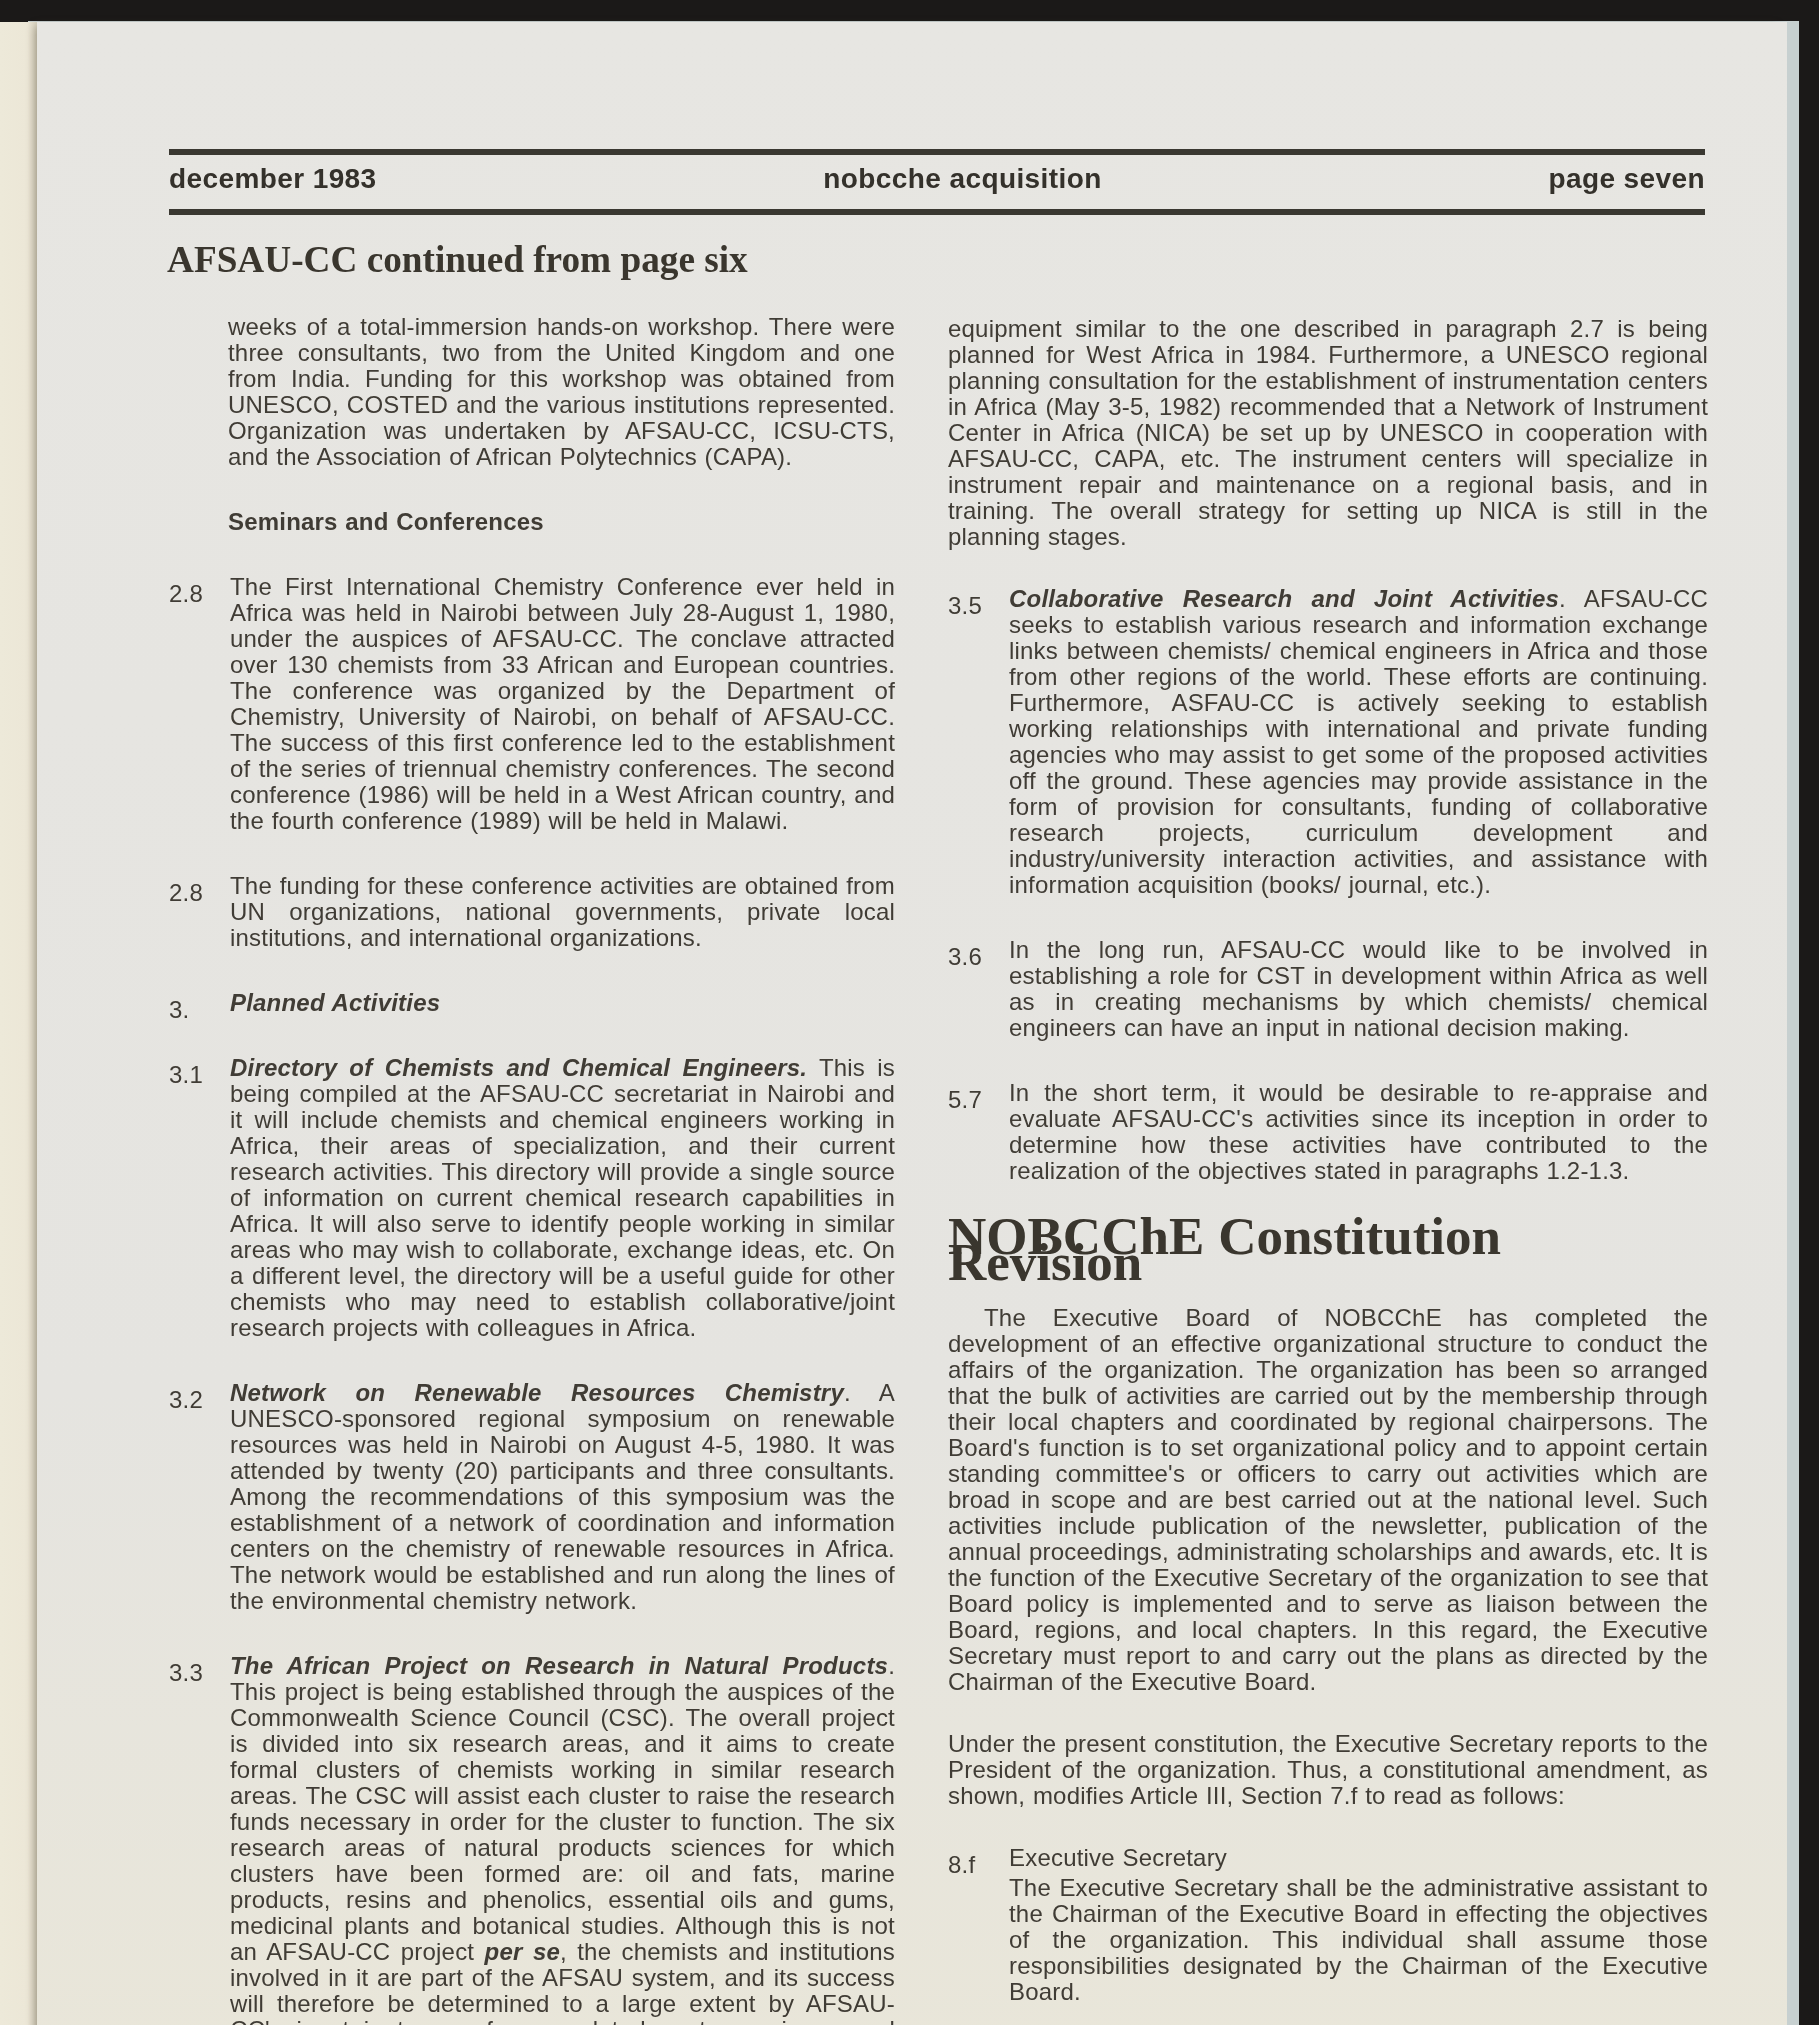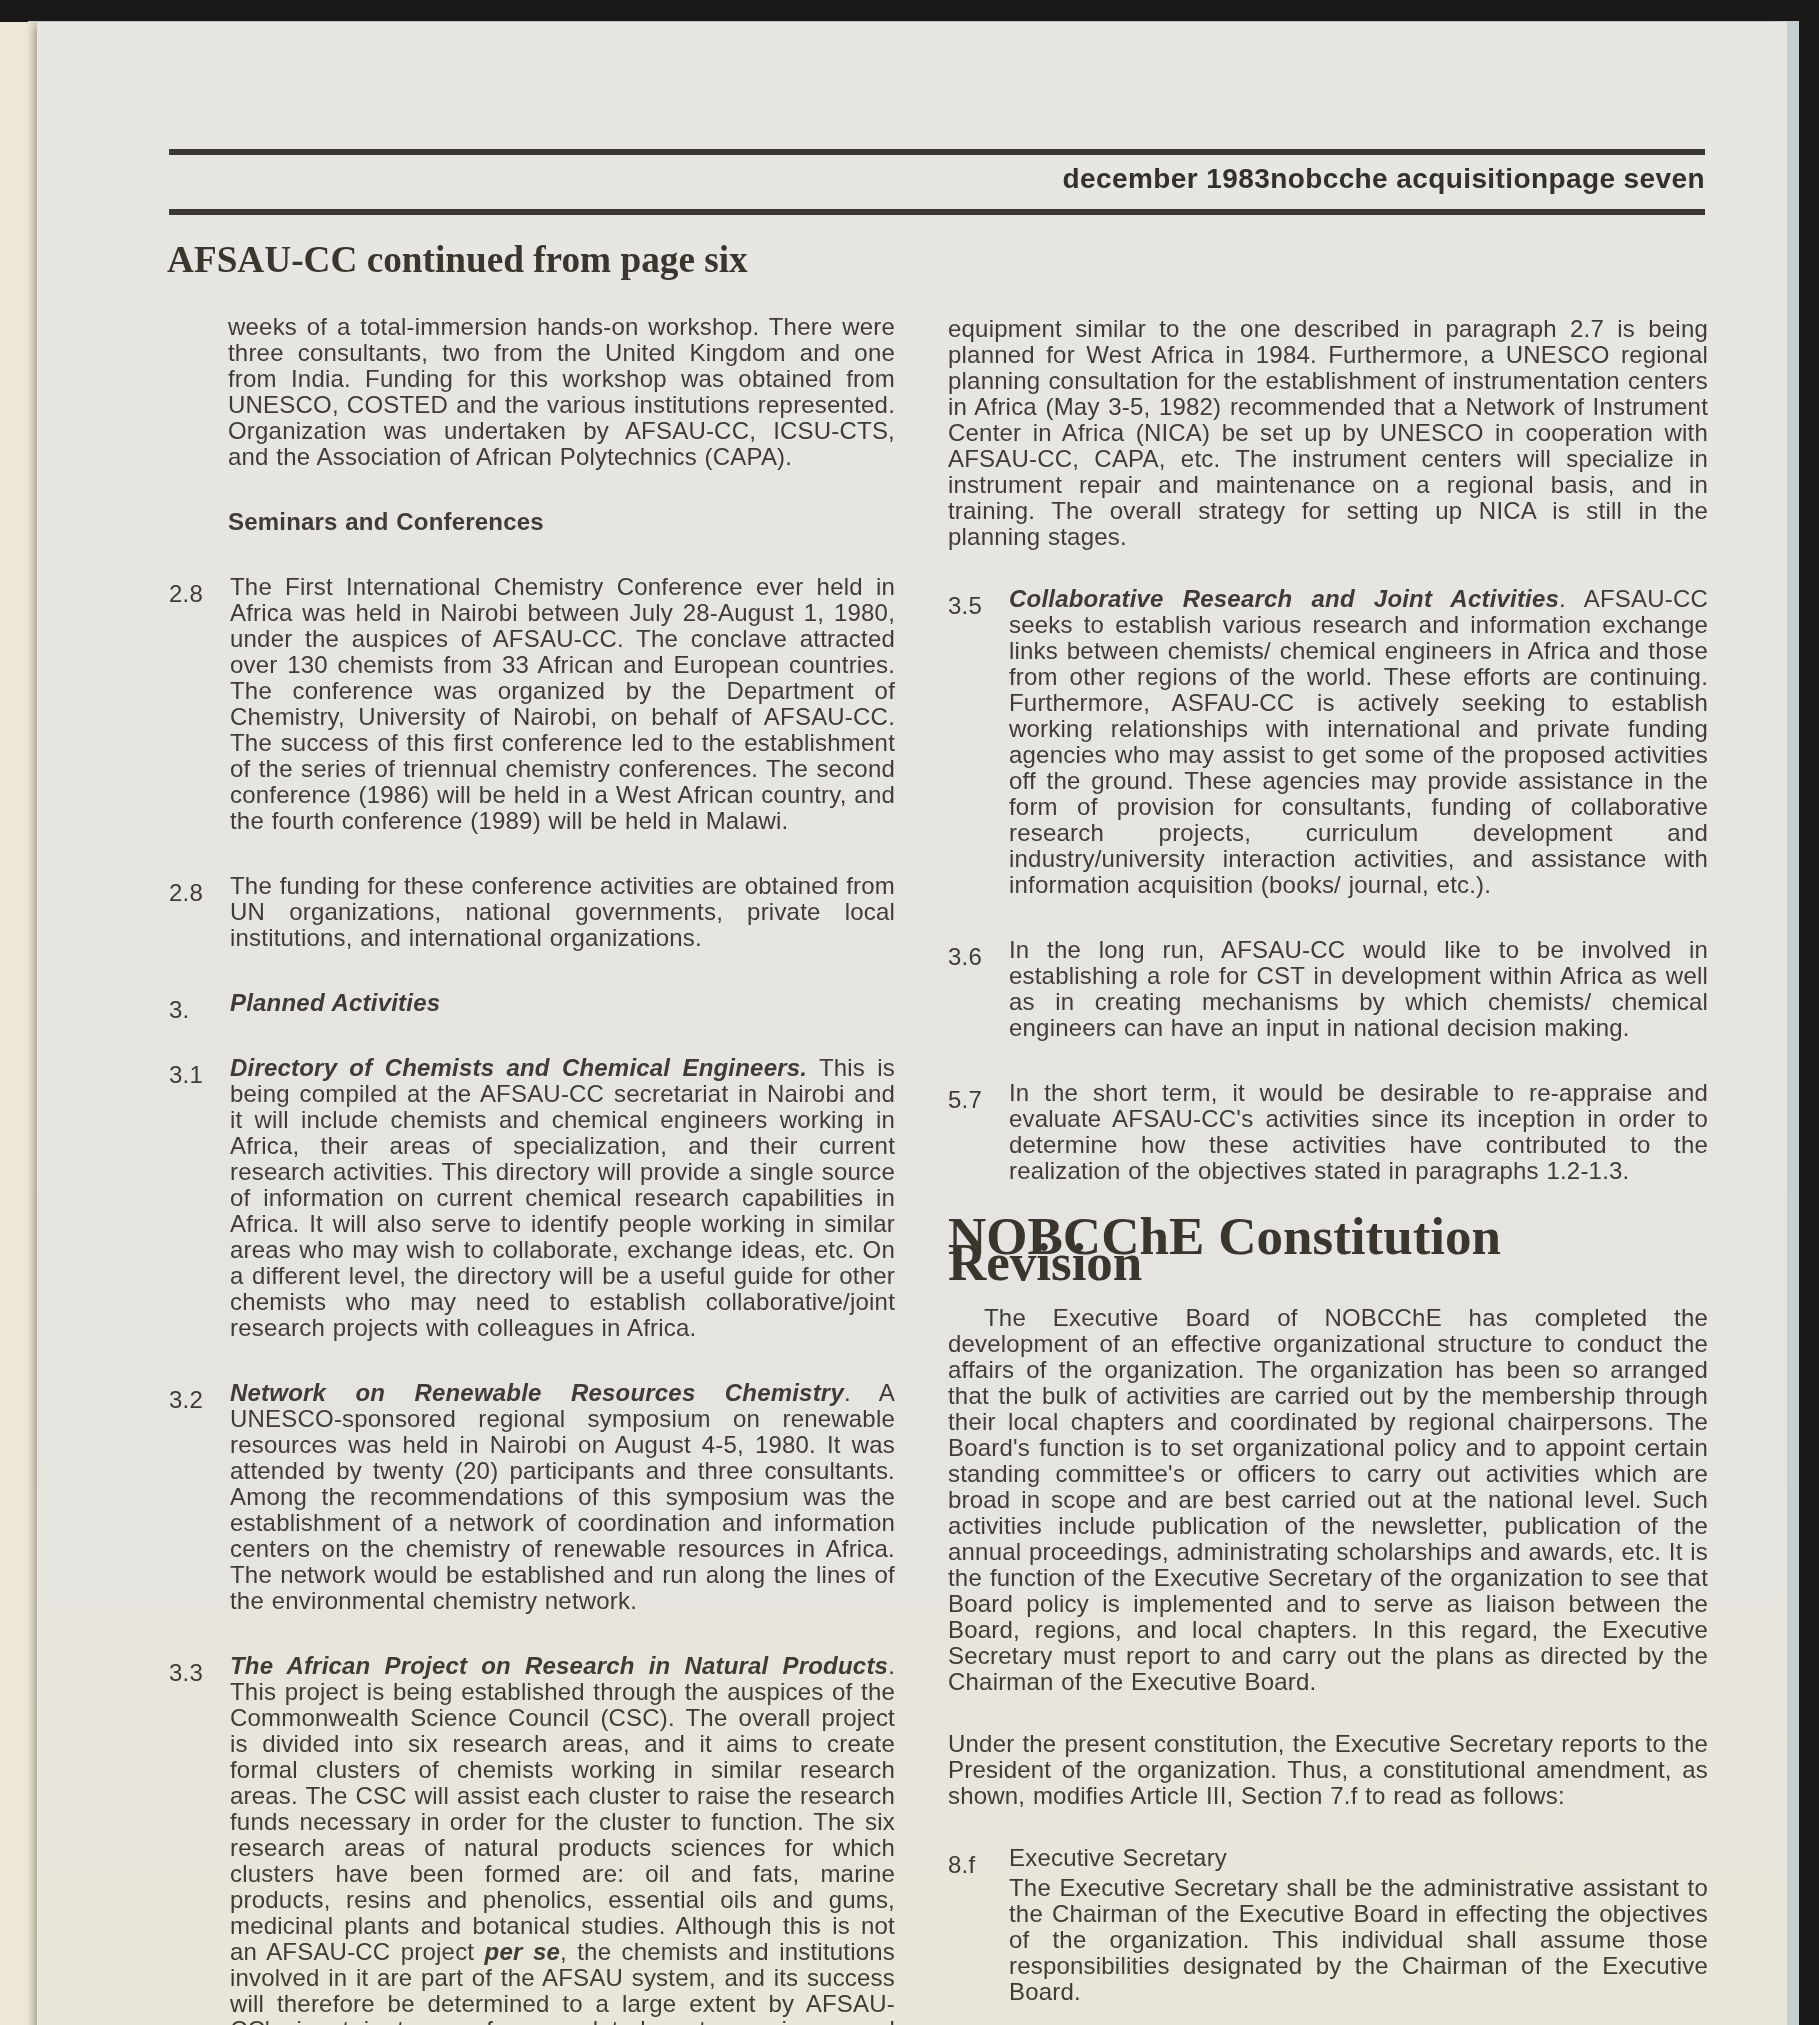--- a/index.html
+++ b/index.html
@@ -17,21 +17,21 @@
     background:linear-gradient(90deg,#ede9d9 0%,#ece7d7 70%,#d8d2bf 100%);}
   
   .page{position:absolute;left:37px;top:22px;width:1750px;height:2492px;
     background:linear-gradient(180deg,#e7e6e2 0%,#e5e4e0 55%,#e9e6d9 82%,#eee9d4 100%);
     box-shadow:-6.5px 0 9px -4px rgba(70,62,45,.45);
     color:#3c3932;overflow:hidden;}
   .rule{position:absolute;left:132px;width:1536px;height:5.7px;background:#3a3831;}
   .rule-top{top:127px;}
   .rule-bottom{top:187px;}
   .masthead{position:absolute;left:132px;top:139px;width:1536px;height:36px;
-    display:flex;justify-content:flex-end;align-items:center;
+    display:flex;justify-content:space-between;align-items:center;
     font-weight:bold;font-size:28px;letter-spacing:0.4px;color:#34312b;}
   .article-title{position:absolute;left:130px;top:215px;margin:0;
     font-family:"Liberation Serif","DejaVu Serif",serif;
     font-weight:bold;font-size:38px;letter-spacing:0px;color:#3a362e;
     transform:scaleX(.98);transform-origin:left;}
   .col{position:absolute;font-size:24px;line-height:26px;letter-spacing:0.2px;word-spacing:0.8px;color:#403c35;}
   .col-left{left:132px;top:292px;width:726px;}
   .col-right{left:911px;top:294px;width:760px;}
   .just{text-align:justify;}
   p{margin:0 0 39px 0;}

